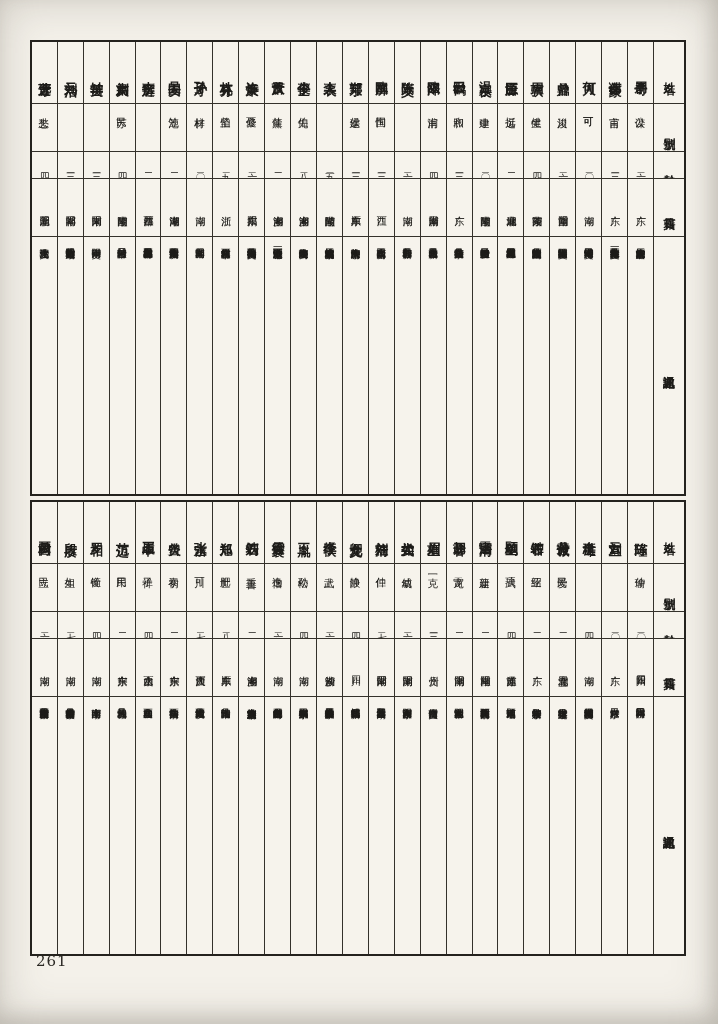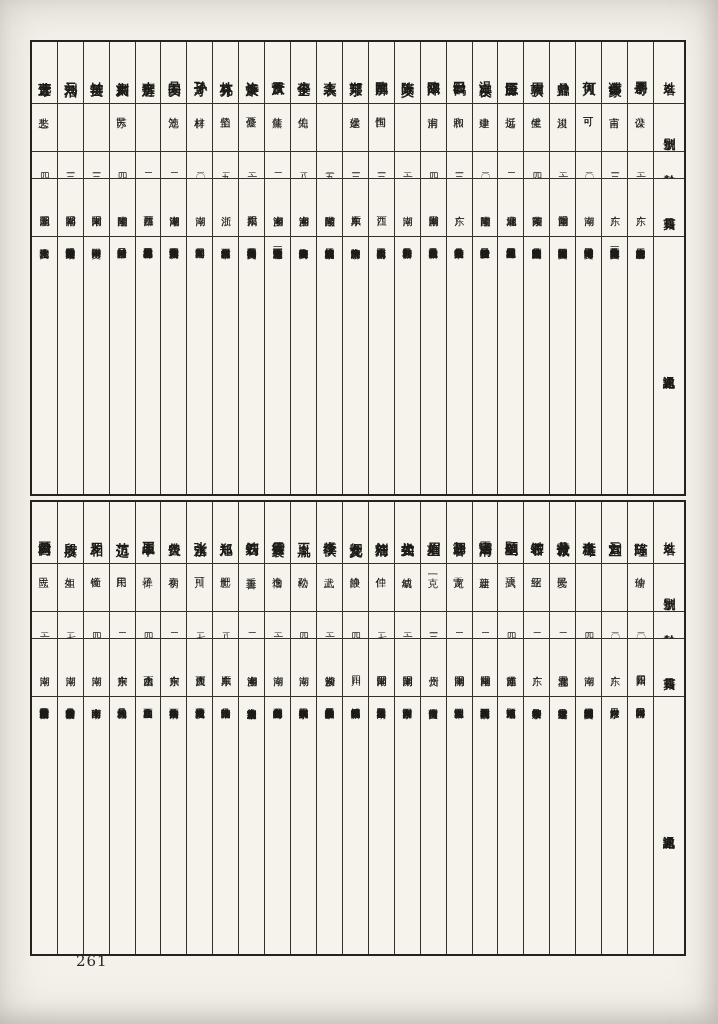--- a/index.html
+++ b/index.html
@@ -51,21 +51,20 @@
   .r-addr{flex:1 1 auto;font-size:9.5px;line-height:12px;padding:4px 1px;border-bottom:none;justify-content:flex-start;align-items:center;}
   .header-col .cell{font-weight:bold;font-size:12px;justify-content:space-evenly;padding:4px 0;}
   .header-col .r-addr{font-size:12px;}
   .page-number{
     position:absolute;
     left:36px;top:952px;
     font-family:"DejaVu Serif",serif;
     font-size:15px;
     color:#2a2823;
     letter-spacing:1px;
-    margin-left:40px;
   }
 </style>
 </head>
 <body>
 
 <div class="page">
 
   <div class="reg-table t-top">
     <div class="col header-col">
       <div class="cell r-name">姓名</div>

